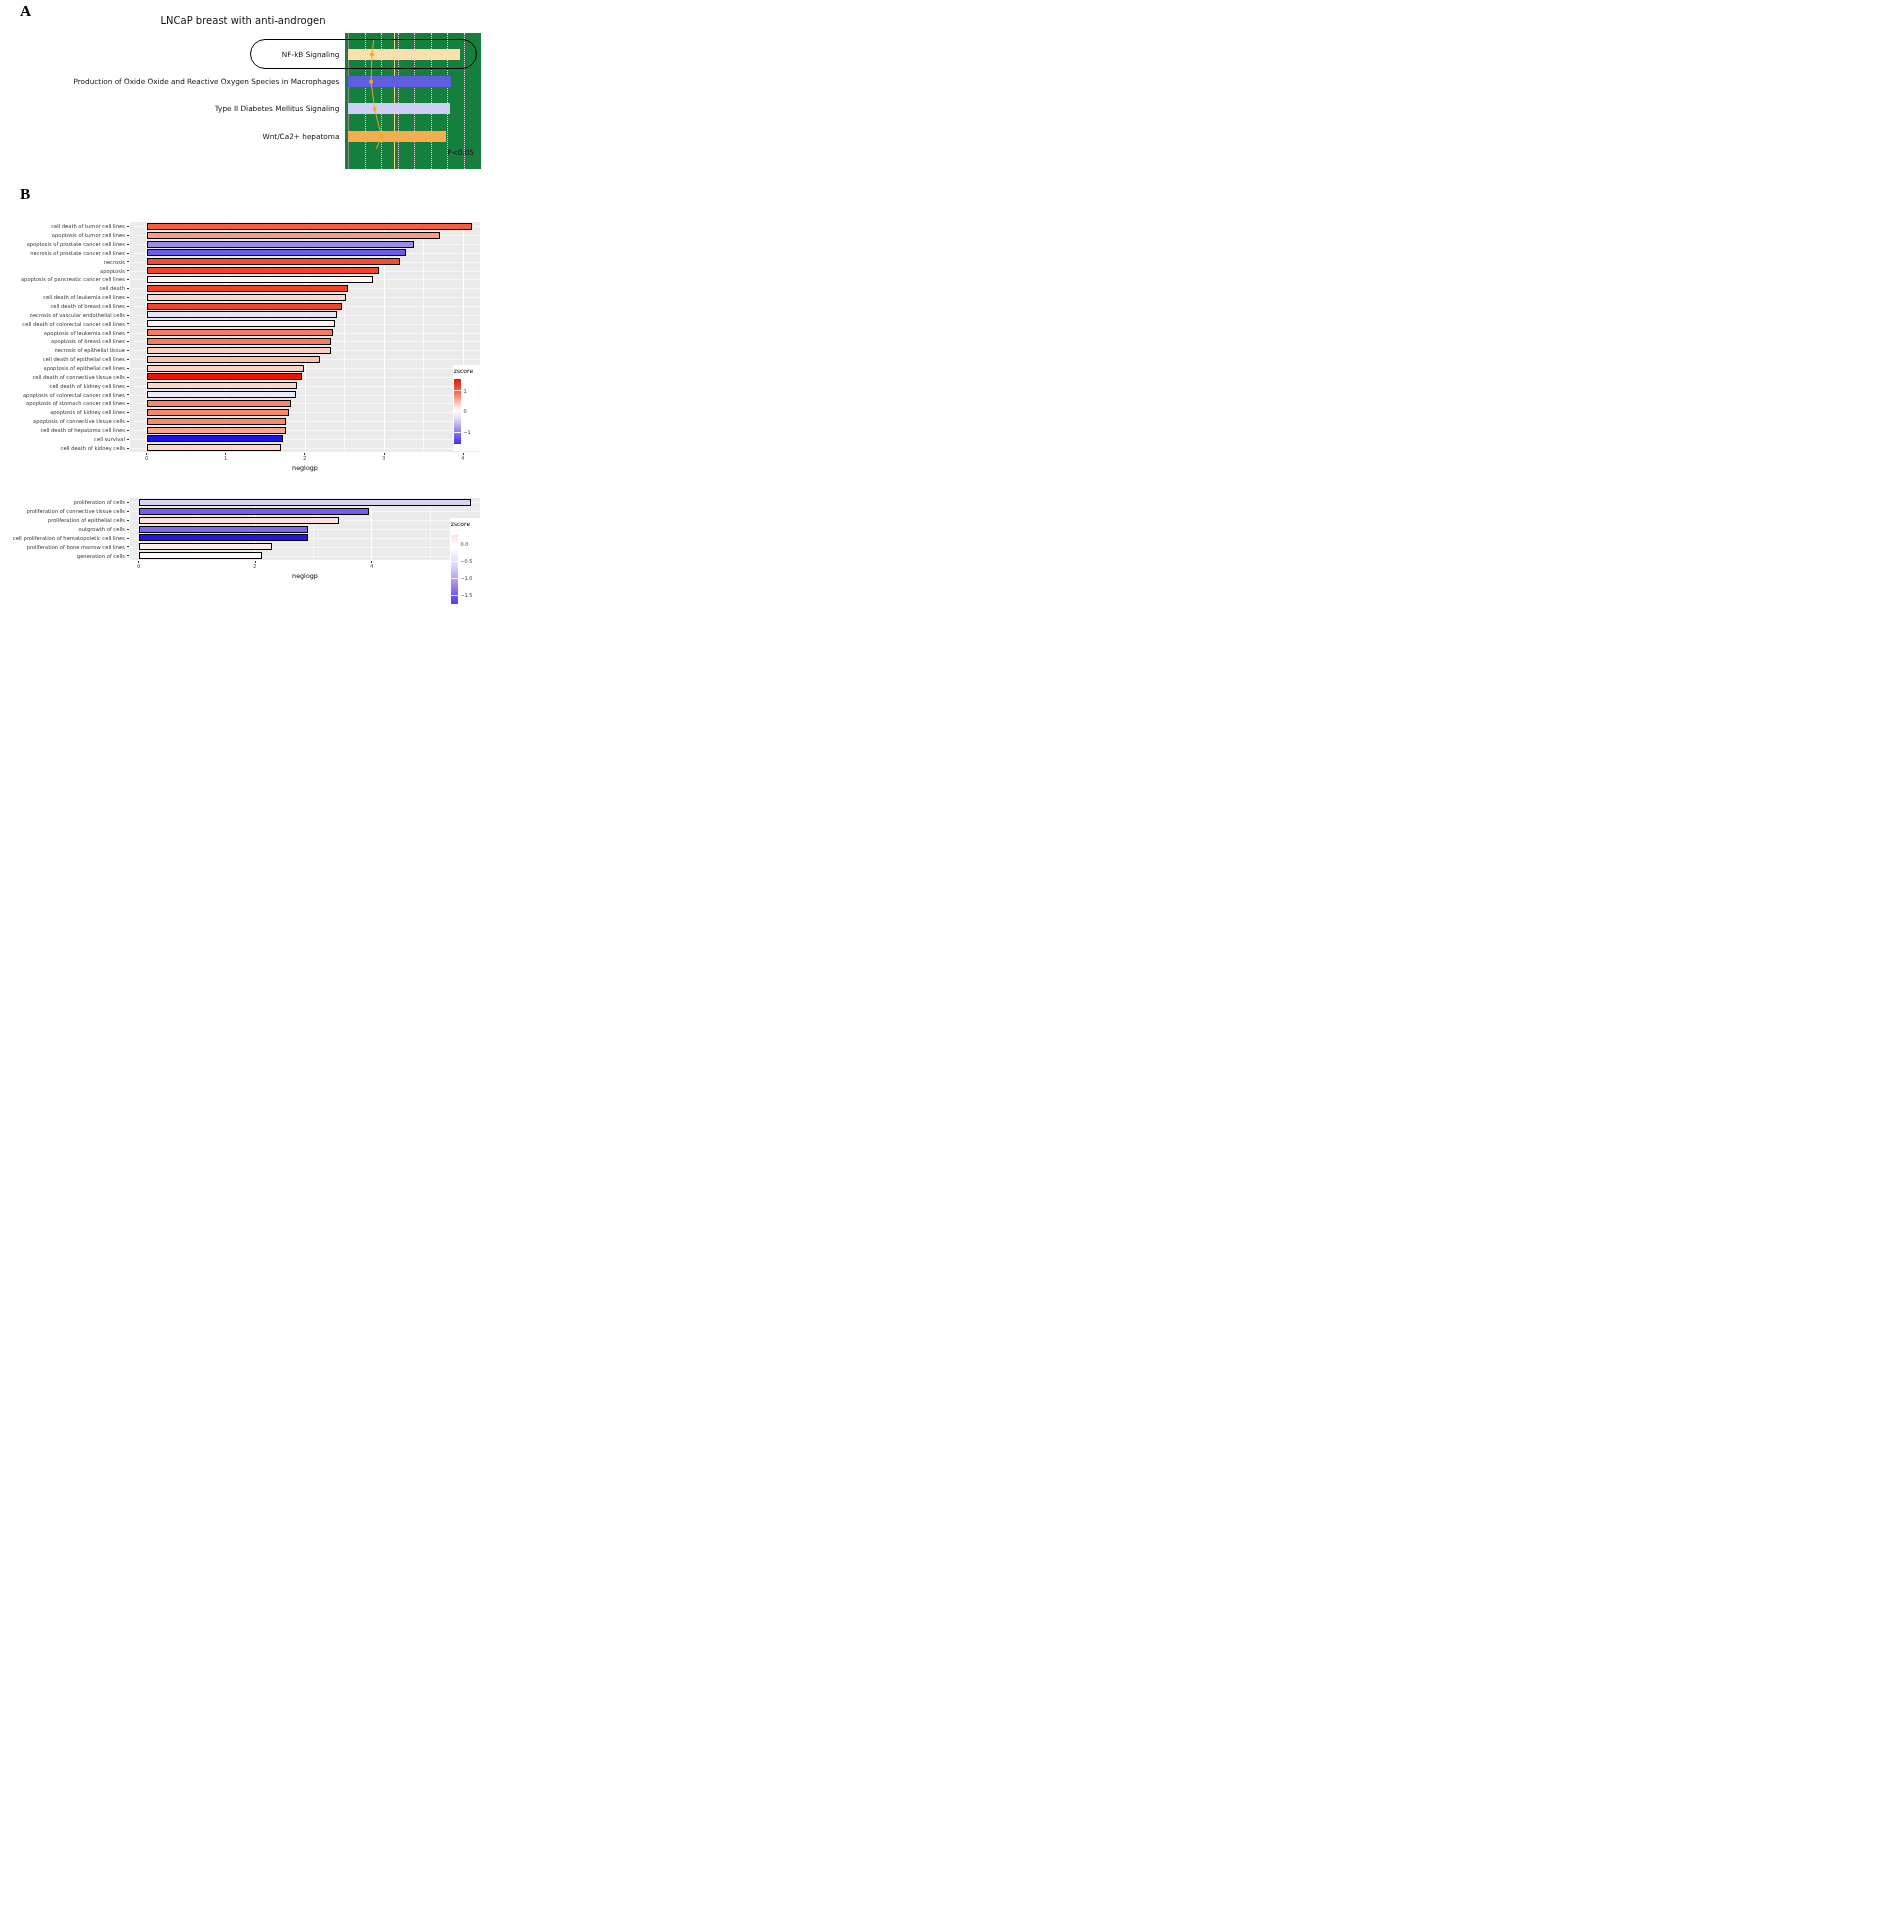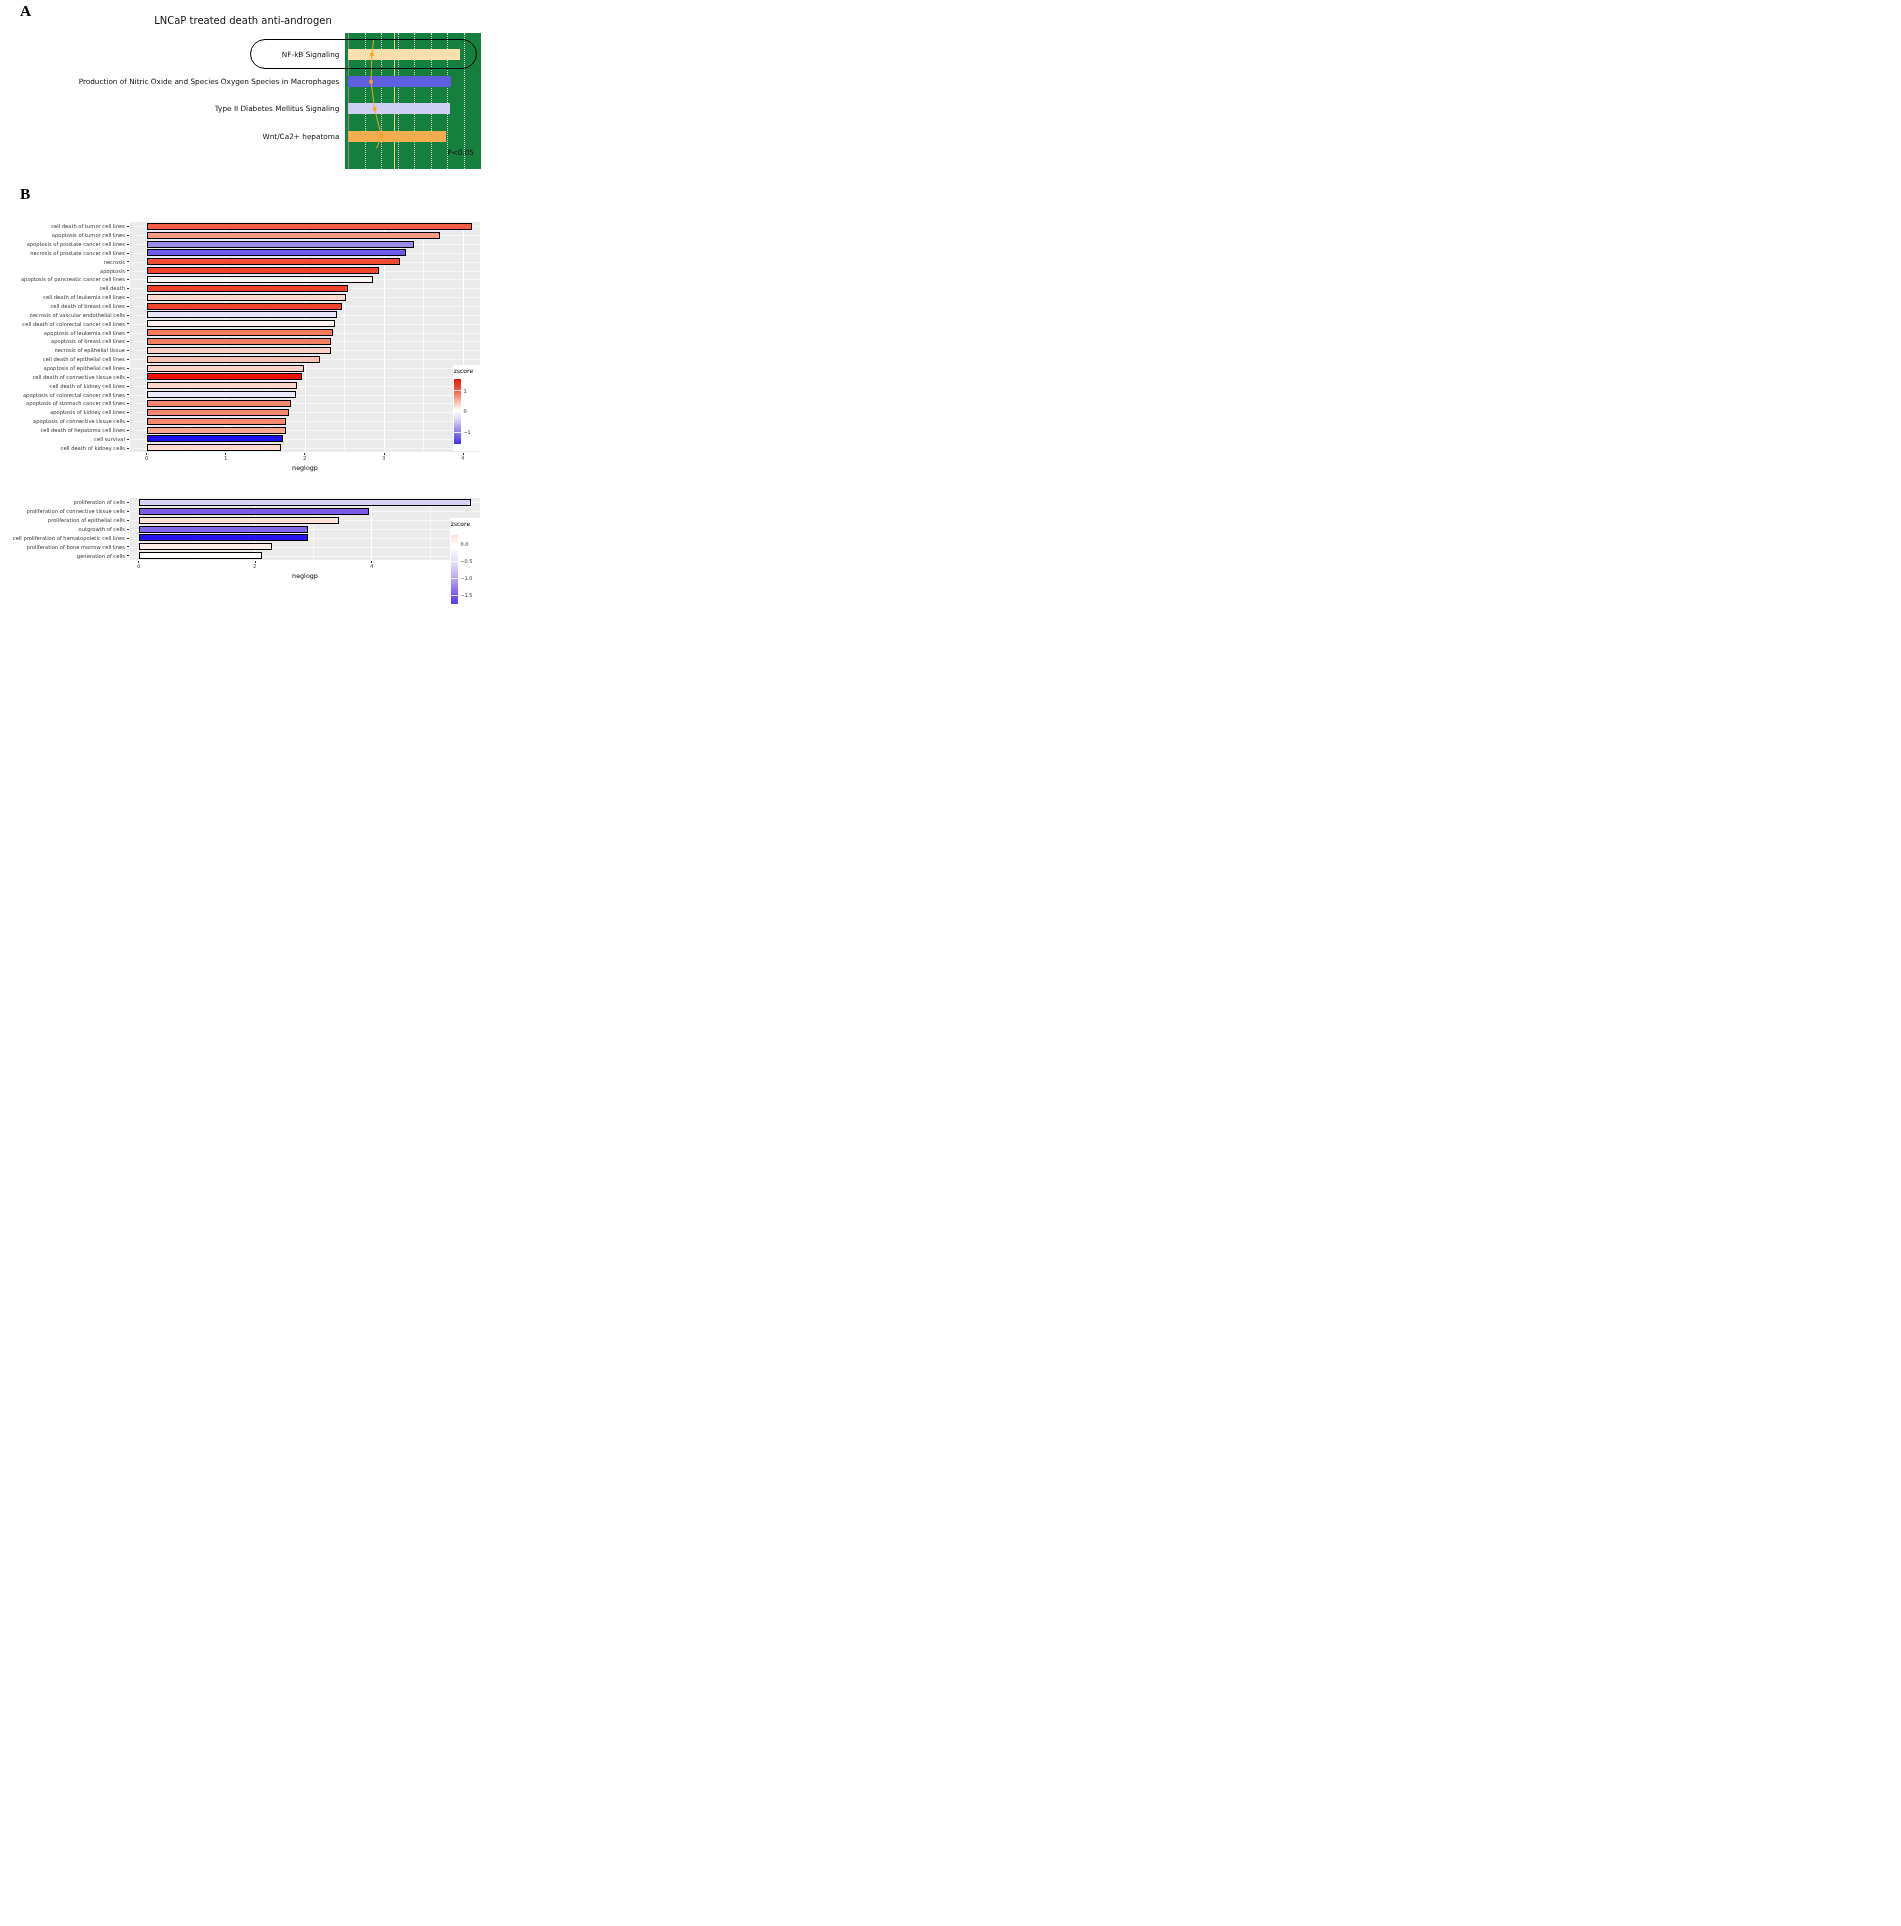--- a/index.html
+++ b/index.html
@@ -50,21 +50,21 @@
   .legend-tick-label { position:absolute; font-size:5px; color:#333; line-height:6.2px; }
   .legend-tick { position:absolute; height:0.6px; background:rgba(255,255,255,0.85); }
 </style>
 </head>
 <body>
 
 <div id="page">
 
   <div class="panel-label" id="labelA">A</div>
 
-  <div id="titleA">LNCaP treated death anti-androgen</div>
+  <div id="titleA">LNCaP breast with anti-androgen</div>
 
   <div id="panelA-chart" style="background: #15803d;">
       <div class="dotgrid" style="left: 19.6px;"></div>
       <div class="dotgrid" style="left: 36px;"></div>
       <div class="dotgrid" style="left: 53px;"></div>
       <div class="dotgrid" style="left: 69px;"></div>
       <div class="dotgrid" style="left: 86px;"></div>
       <div class="dotgrid" style="left: 102px;"></div>
       <div class="dotgrid" style="left: 119px;"></div>
       <div class="pa-axis" style="left: 2.7px;"></div>
@@ -189,21 +189,21 @@
       <div class="legend-tick-label" style="left: 10.4px; top: 23px;">0.0</div>
       <div class="legend-tick" style="left: 0.8px; top: 43px; width: 7.3px;"></div>
       <div class="legend-tick-label" style="left: 10.4px; top: 40px;">−0.5</div>
       <div class="legend-tick" style="left: 0.8px; top: 60px; width: 7.3px;"></div>
       <div class="legend-tick-label" style="left: 10.4px; top: 57px;">−1.0</div>
       <div class="legend-tick" style="left: 0.8px; top: 77px; width: 7.3px;"></div>
       <div class="legend-tick-label" style="left: 10.4px; top: 74px;">−1.5</div>
     </div>
 
 <div class="pa-label" style="left: 15.4px; top: 50px; width: 324px;">NF-kB Signaling</div>
-    <div class="pa-label" style="left: 15.4px; top: 77px; width: 324px;">Production of Nitric Oxide and Species Oxygen Species in Macrophages</div>
+    <div class="pa-label" style="left: 15.4px; top: 77px; width: 324px;">Production of Oxide Oxide and Reactive Oxygen Species in Macrophages</div>
     <div class="pa-label" style="left: 15.4px; top: 104px; width: 324px;">Type II Diabetes Mellitus Signaling</div>
     <div class="pa-label" style="left: 15.4px; top: 132px; width: 324px;">Wnt/Ca2+ hepatoma</div>
     <div class="pa-circle" style="left: 250px; top: 39px; width: 227px; height: 30px;"></div>
     <div class="ylab" style="left: 0px; top: 223px; width: 125px;">cell death of tumor cell lines</div>
     <div class="ydash" style="left: 127px; top: 226px;"></div>
     <div class="ylab" style="left: 0px; top: 232px; width: 125px;">apoptosis of tumor cell lines</div>
     <div class="ydash" style="left: 127px; top: 235px;"></div>
     <div class="ylab" style="left: 0px; top: 241px; width: 125px;">apoptosis of prostate cancer cell lines</div>
     <div class="ydash" style="left: 127px; top: 244px;"></div>
     <div class="ylab" style="left: 0px; top: 250px; width: 125px;">necrosis of prostate cancer cell lines</div>

